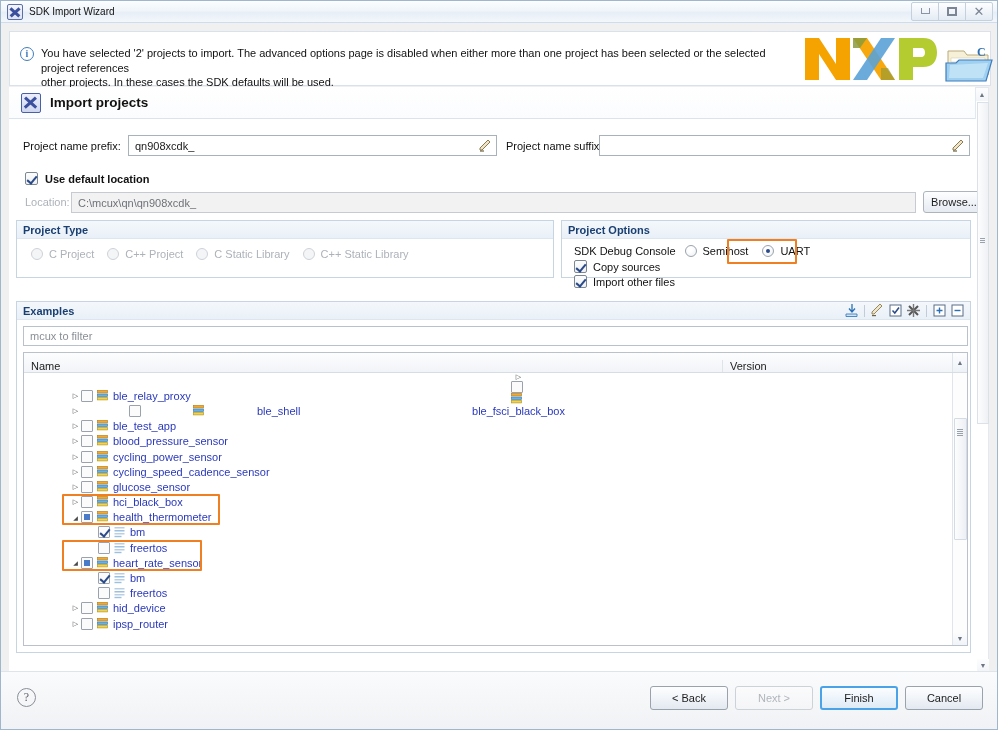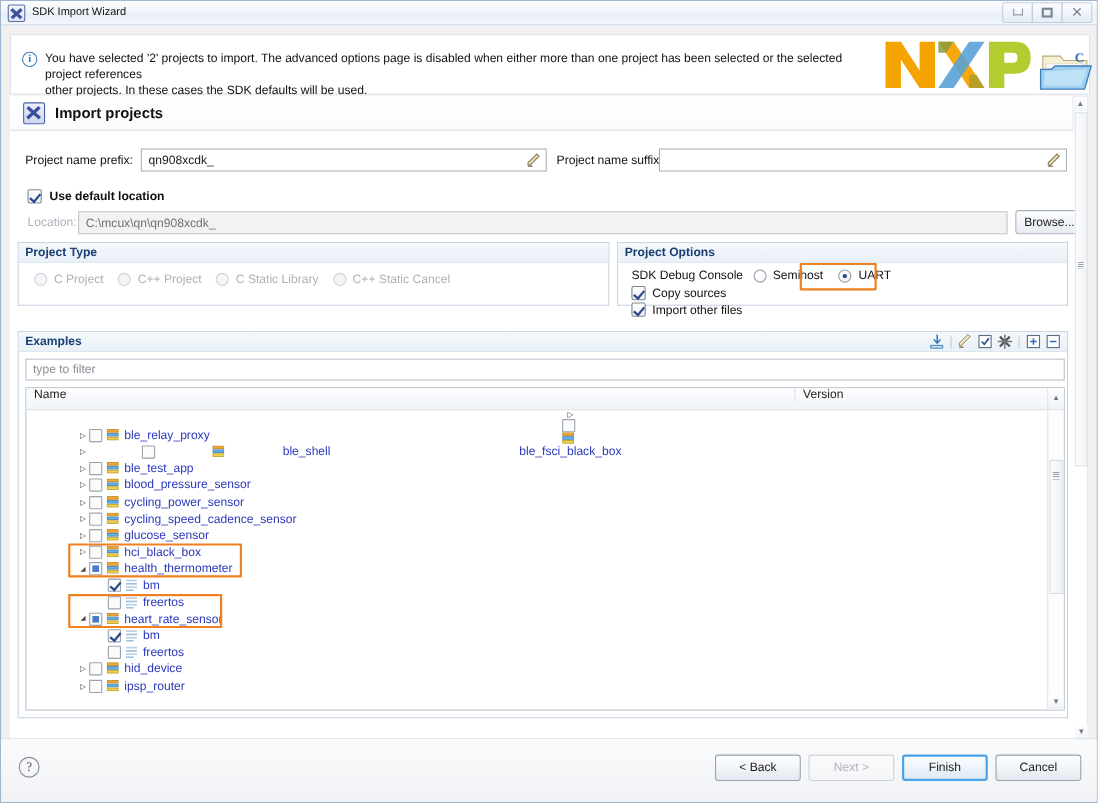--- a/index.html
+++ b/index.html
@@ -206,21 +206,21 @@
     display: flex; align-items: center; padding-left: 6px;
     font-size: 11px; color: #8a8f96;
   }
 
   .tree-wrap {
     position: absolute; left: 6px; top: 50px; width: 945px; height: 294px;
     border: 1px solid #b9c2cc; background: #fff; overflow: hidden;
   }
   .tree-head {
     height: 20px; background: linear-gradient(to bottom,#fdfdfe,#f1f4f8);
-    border-bottom: 1px solid #d7dde5; display: flex; align-items: flex-start;
+    border-bottom: 1px solid #d7dde5; display: flex; align-items: flex-end;
     font-size: 11px; color: #1c1c1c;
   }
   .th-name { padding-left: 7px; width: 698px; }
   .th-ver  { padding-left: 7px; border-left: 1px solid #dfe4ea; flex: 1; }
   .th-sb   { width: 15px; border-left: 1px solid #dfe4ea; height:100%;
              display:flex; align-items:center; justify-content:center; font-size:7px; color:#6d7682;
              background: linear-gradient(to bottom,#fdfdfe,#eef2f7); }
 
   .tree-body { position: relative; height: 272px; overflow: hidden; }
   .tnode {
@@ -414,21 +414,21 @@
     <div class="group" style="left:7px; top:101px; width:538px; height:58px;">
       <div class="group-head">Project Type</div>
       <div style="display:flex; align-items:center; gap:6px; padding:9px 0 0 14px;">
         <span class="rad dis"></span>
         <span class="lbl dis-text">C Project</span>
         <span class="rad dis" style="margin-left:7px;"></span>
         <span class="lbl dis-text">C++ Project</span>
         <span class="rad dis" style="margin-left:7px;"></span>
         <span class="lbl dis-text">C Static Library</span>
         <span class="rad dis" style="margin-left:7px;"></span>
-        <span class="lbl dis-text">C++ Static Cancel</span>
+        <span class="lbl dis-text">C++ Static Library</span>
       </div>
     </div>
 
     <div class="group" style="left:552px; top:101px; width:410px; height:58px;">
       <div class="group-head">Project Options</div>
       <div style="display:flex; align-items:center; gap:6px; padding:6px 0 0 12px;">
         <span class="lbl">SDK Debug Console</span>
         <span class="rad" style="margin-left:3px;"></span>
         <span class="lbl">Semihost</span>
         <span class="rad on" style="margin-left:8px;"></span>
@@ -485,21 +485,21 @@
           <span class="ico">
             <svg viewBox="0 0 15 15" width="15" height="15">
                 <rect x="2" y="2" width="11" height="11" fill="#fff" stroke="#5a6d85" stroke-width="1"></rect>
                 <path d="M4.5 7.5 L10.5 7.5" stroke="#2a6fb5" stroke-width="1.4"></path>
               </svg>
           </span>
         </span>
       </div>
 
       <div class="filter">
-        <span>type to filter</span>
+        <span>mcux to filter</span>
       </div>
 
       <div class="tree-wrap">
         <div class="tree-head">
           <div class="th-name">Name</div>
           <div class="th-ver">Version</div>
           <div class="th-sb">▲</div>
         </div>
 
         <div class="tree-body" id="tree-body">

